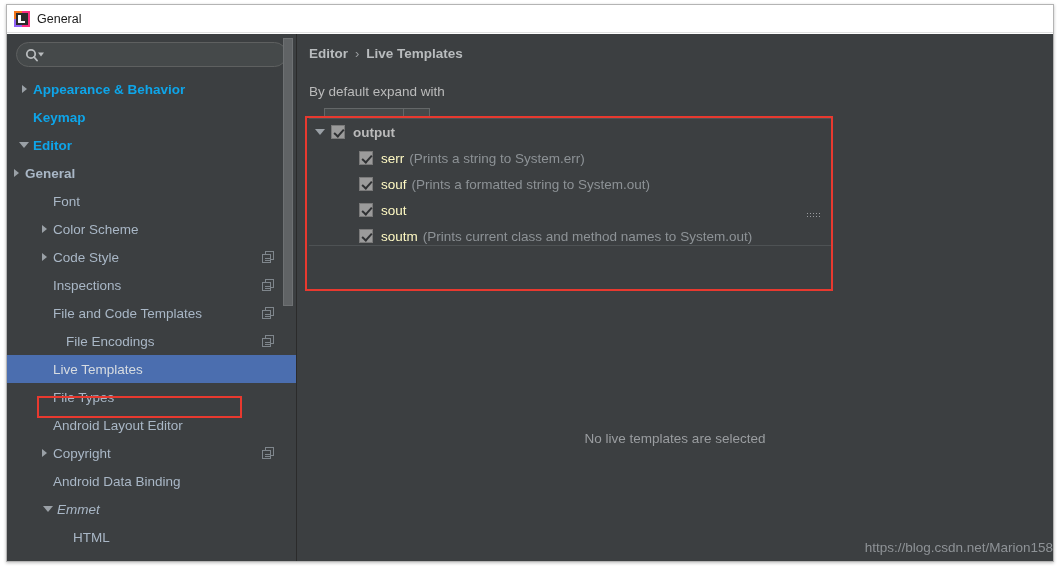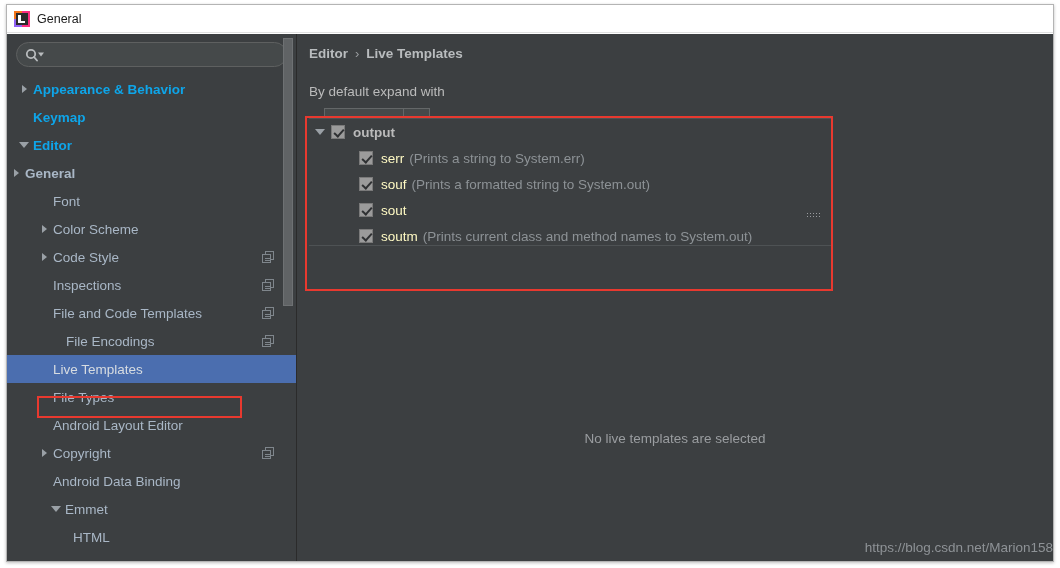--- a/index.html
+++ b/index.html
@@ -464,21 +464,21 @@
             <span class="tree-label">Copyright</span>
             <span class="copy-icon">
               <span class="back"></span>
               <span class="front"></span>
             </span>
           </div>
           <div class="tree-row" style="padding-left: 28px;">
             <span class="arrow"></span>
             <span class="tree-label">Android Data Binding</span>
           </div>
-          <div class="tree-row" style="padding-left: 40px;">
+          <div class="tree-row" style="padding-left: 32px; font-style: italic;">
             <span class="arrow">
               <span class="tri down"></span>
             </span>
             <span class="tree-label">Emmet</span>
           </div>
           <div class="tree-row" style="padding-left: 48px;">
             <span class="arrow"></span>
             <span class="tree-label">HTML</span>
           </div>
         </div>

